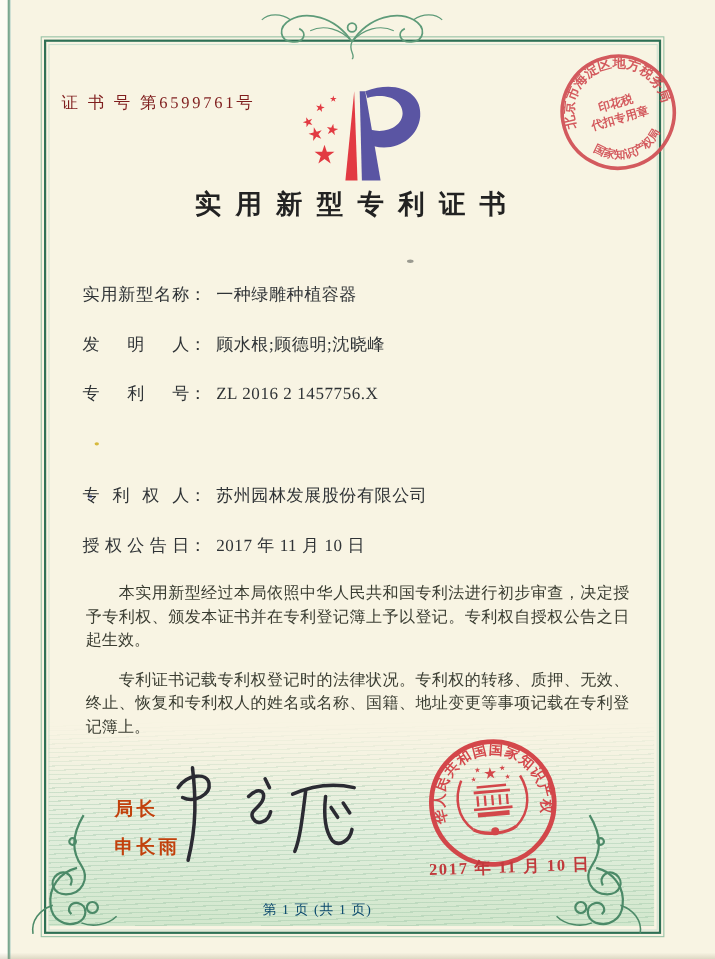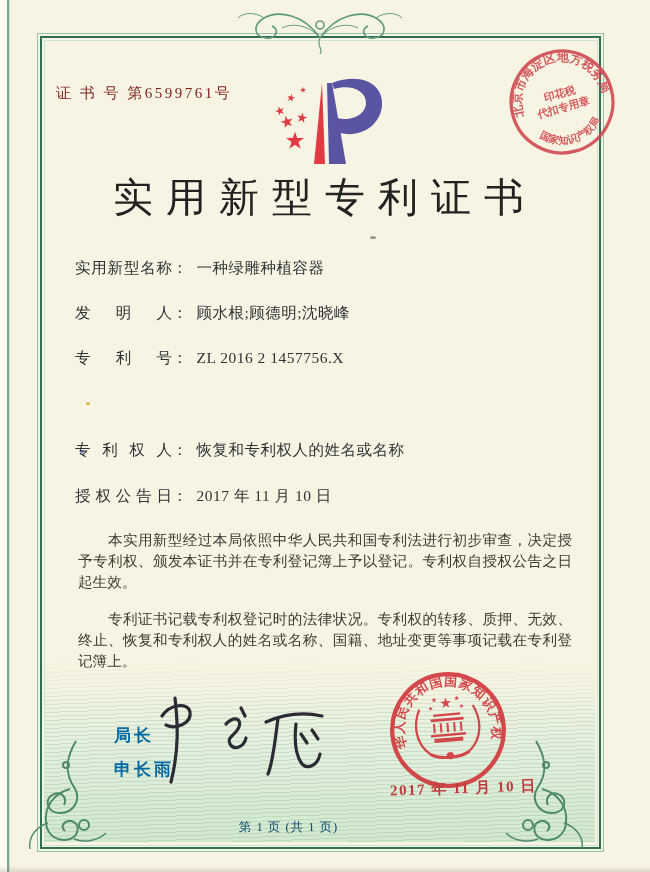--- a/index.html
+++ b/index.html
@@ -22,29 +22,29 @@
       linear-gradient(to top,#d2e7cd 0%,#e1eedc 45%,rgba(225,238,220,0) 100%);
     -webkit-mask-image:linear-gradient(to top,#000 65%,transparent 100%);
             mask-image:linear-gradient(to top,#000 65%,transparent 100%);}
   .ornament{position:absolute;z-index:2;}
   .speck{position:absolute;border-radius:50%;z-index:2;}
   .certno{position:absolute;left:56px;top:84px;font-size:15px;letter-spacing:2.5px;color:#7f1d1d;z-index:3;}
   .logo{position:absolute;left:258px;top:70px;width:135px;height:104px;z-index:3;}
   .tax-stamp{position:absolute;left:506px;top:46px;width:112px;height:112px;
              transform:rotate(-16deg);opacity:.9;z-index:3;}
   .title{position:absolute;left:40px;top:170px;width:557px;text-align:center;text-indent:13px;
-         font-size:40px;font-weight:400;letter-spacing:13px;color:#222;z-index:3;}
+         font-size:24px;font-weight:700;letter-spacing:13px;color:#222;z-index:3;}
   .frow{position:absolute;left:75px;font-size:15.5px;color:#2f3336;z-index:3;white-space:nowrap;}
   .frow .fl{display:inline-block;width:97px;text-align:justify;text-align-last:justify;}
   .frow .fv{margin-left:9px;letter-spacing:.5px;}
   .f1{top:258px}.f2{top:303px}.f3{top:348px}.f4{top:393px}.f5{top:440px}.f6{top:486px}
   .body-text{position:absolute;left:62px;top:514px;width:526px;font-size:14.6px;line-height:21px;
              color:#3a3d32;text-align:justify;z-index:3;}
   .body-text p{margin:16px;text-indent:2.05em;}
-  .role,.dname{position:absolute;left:114px;font-size:17px;letter-spacing:3px;color:#0369a1;
+  .role,.dname{position:absolute;left:104px;font-size:17px;letter-spacing:3px;color:#c2410c;
                font-family:"Liberation Sans","DejaVu Sans",sans-serif;font-weight:600;z-index:4;}
   .role{top:724px}.dname{top:758px}
   .signature{position:absolute;left:138px;top:690px;width:205px;height:100px;z-index:4;}
   .seal{position:absolute;left:386px;top:668px;width:124px;height:124px;
         transform:rotate(-5deg);opacity:.93;z-index:4;}
   .seal-date{position:absolute;left:390px;top:779px;font-size:15px;color:#c03a3c;font-weight:600;
              letter-spacing:1.5px;transform:rotate(-2deg);z-index:5;white-space:nowrap;}
   .footer{position:absolute;left:10px;top:819px;width:557px;text-align:center;
           font-size:12.5px;letter-spacing:1px;color:#0c4a6e;z-index:4;}
 </style>
@@ -136,21 +136,21 @@
   <div class="frow f2">
     <span class="fl">发明人</span><span>：</span><span class="fv">顾水根;顾德明;沈晓峰</span>
   </div>
   <div class="frow f1">
     <span class="fl">实用新型名称</span><span>：</span><span class="fv">一种绿雕种植容器</span>
   </div>
   <div class="frow f3">
     <span class="fl">专利号</span><span>：</span><span class="fv">ZL 2016 2 1457756.X</span>
   </div>
   <div class="frow f5">
-    <span class="fl">专利权人</span><span>：</span><span class="fv">恢复和专利权人的姓名或名称</span>
+    <span class="fl">专利权人</span><span>：</span><span class="fv">苏州园林发展股份有限公司</span>
   </div>
   <div class="frow f6">
     <span class="fl">授权公告日</span><span>：</span><span class="fv">2017 年 11 月 10 日</span>
   </div>
 
   <div class="body-text">
     <p>本实用新型经过本局依照中华人民共和国专利法进行初步审查，决定授予专利权、颁发本证书并在专利登记簿上予以登记。专利权自授权公告之日起生效。</p>
     <p>专利证书记载专利权登记时的法律状况。专利权的转移、质押、无效、终止、恢复和专利权人的姓名或名称、国籍、地址变更等事项记载在专利登记簿上。</p>
   </div>
 

